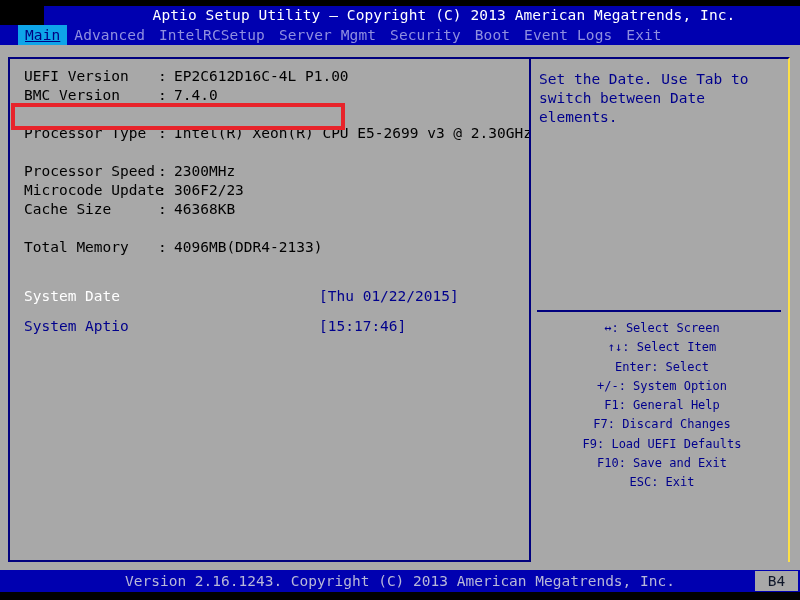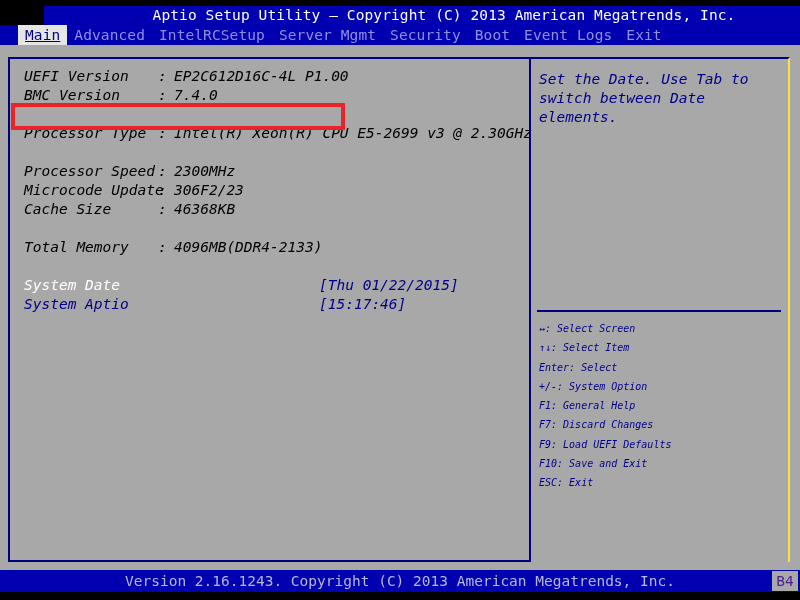--- a/index.html
+++ b/index.html
@@ -61,33 +61,32 @@
   }
   .menu-item {
     font-size: 14.5px;
     line-height: 20px;
     color: #8f8fe0;
     padding: 0 7px;
     white-space: nowrap;
     letter-spacing: 0.1px;
   }
   .menu-item.active {
-    background: #e5e5e5;
+    background: #0ea5e9;
     color: #000080;
     text-decoration: underline;
   }
 
   
   .body-area {
     position: absolute;
     left: 0; top: 45px;
     width: 800px;
     height: 525px;
     background: #a8a8a8;
-    font-style: italic;
   }
 
   
   .left-panel {
     position: absolute;
     left: 8px; top: 12px;
     width: 521px;
     height: 505px;
     border: 2px solid #00007e;
     border-right: none;
@@ -121,20 +120,21 @@
   }
   .spacer-row { height: 19px; }
 
   
   .dt-row {
     position: relative;
     height: 19px;
     line-height: 19px;
     font-size: 14.5px;
     white-space: nowrap;
+    margin-top: 11px;
   }
   .dt-row .dt-label {
     display: inline-block;
     width: 295px;
   }
   .dt-row .dt-value { display: inline-block; }
   .dt-row.selected .dt-label { color: #ffffff; }
   .dt-row.normal .dt-label { color: #00008c; }
   .dt-row .dt-value { color: #00008c; }
 
@@ -169,24 +169,25 @@
     position: absolute;
     left: 6px; top: 251px;
     width: 244px;
     height: 2px;
     background: #00007e;
   }
   .help-keys {
     position: absolute;
     left: 8px; top: 260px;
     width: 246px;
-    font-size: 10px;
+    font-size: 12px;
     line-height: 19.3px;
     color: #00008c;
     white-space: nowrap;
+    text-align: center;
   }
   .help-keys .kline { height: 19.3px; }
 
   
   .footer {
     position: absolute;
     left: 0; top: 570px;
     width: 800px;
     height: 22px;
     background: #0000b0;
@@ -198,24 +199,24 @@
     height: 38px;
     line-height: 22px;
     text-align: center;
     font-size: 14.5px;
     color: #b8b8d8;
     white-space: nowrap;
   }
   .footer-badge {
     position: absolute;
     right: 2px; top: 1px;
-    width: 26px;
+    width: 43px;
     height: 20px;
     background: #a8a8a8;
-    color: #4c1d95;
+    color: #0f172a;
     font-size: 14.5px;
     line-height: 20px;
     text-align: center;
   }
   .bottom-strip {
     position: absolute;
     left: 0; top: 592px;
     width: 800px;
     height: 8px;
     background: #000000;

